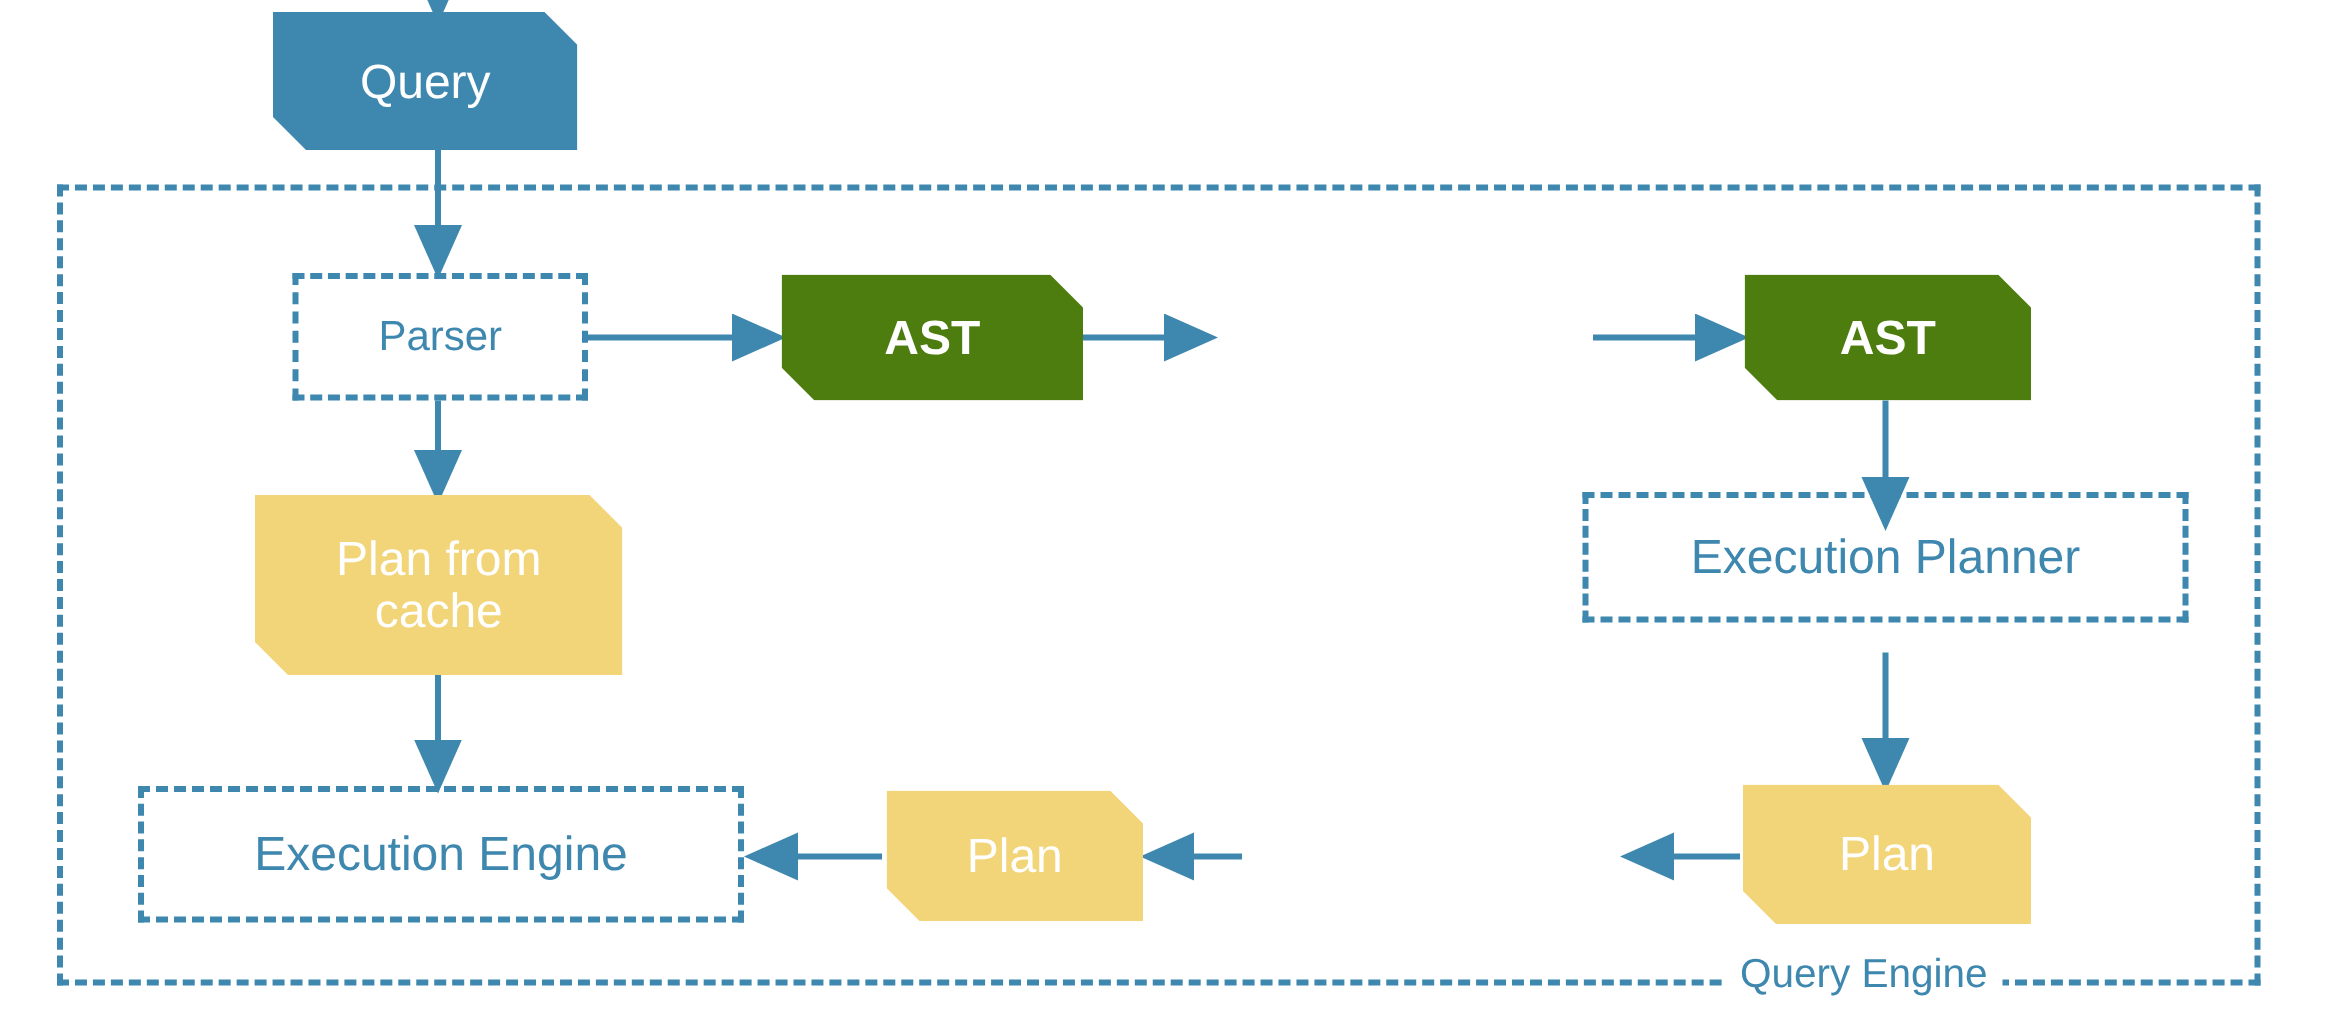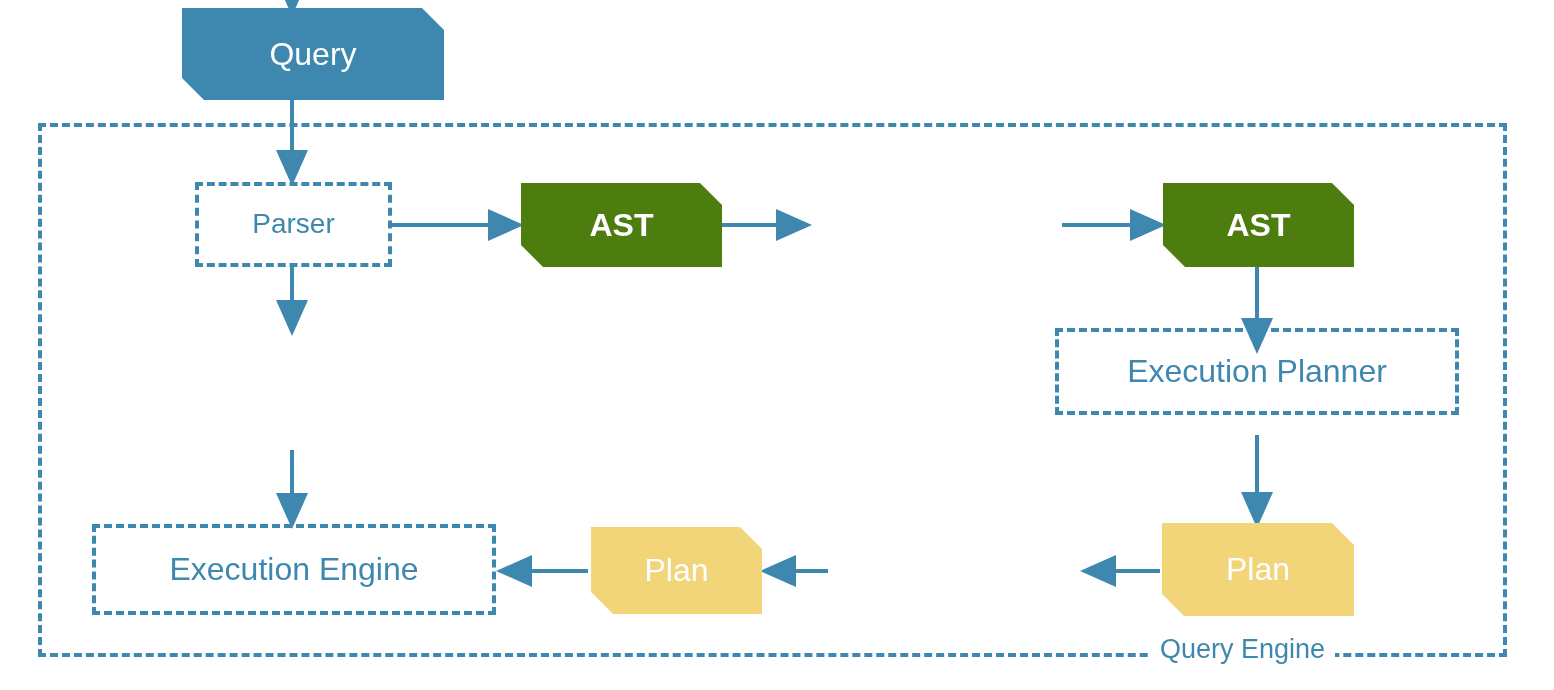--- a/index.html
+++ b/index.html
@@ -129,37 +129,40 @@
 
     <g>
       <line x1="828" y1="571" x2="766" y2="571" stroke="#3E87AE" stroke-width="4" marker-end="url(#arrow)"></line>
     </g>
 
     <g>
       <line x1="588" y1="571" x2="502" y2="571" stroke="#3E87AE" stroke-width="4" marker-end="url(#arrow)"></line>
     </g>
   </svg>
 
-  <div class="node data-shape fill-blue" style="left:182px; top:8px; width:262px; height:92px; font-size:32px;">
+  <div class="node data-shape fill-blue" style="left:182px; top:8px; width:203px; height:92px; font-size:32px;">
     <span>Query</span>
   </div>
 
   <div class="node dashed" style="left:195px; top:182px; width:197px; height:85px; font-size:28px;text-align:right;">
     <span>Parser</span>
   </div>
 
   <div class="node data-shape fill-green" style="left:521px; top:183px; width:201px; height:84px; font-size:32px;">
     <span>AST</span>
   </div>
 
 
   <div class="node data-shape fill-green" style="left:1163px; top:183px; width:191px; height:84px; font-size:32px;">
     <span>AST</span>
   </div>
 
+  <div class="node data-shape fill-yellow" style="left:170px; top:330px; width:245px; height:120px; font-size:32px; padding:0 28px;">
+    <span>Plan from cache</span>
+  </div>
 
   <div class="node dashed" style="left:1055px; top:328px; width:404px; height:87px; font-size:32px;">
     <span>Execution Planner</span>
   </div>
 
   <div class="node data-shape fill-yellow" style="left:1162px; top:523px; width:192px; height:93px; font-size:32px;">
     <span>Plan</span>
   </div>
 
 

